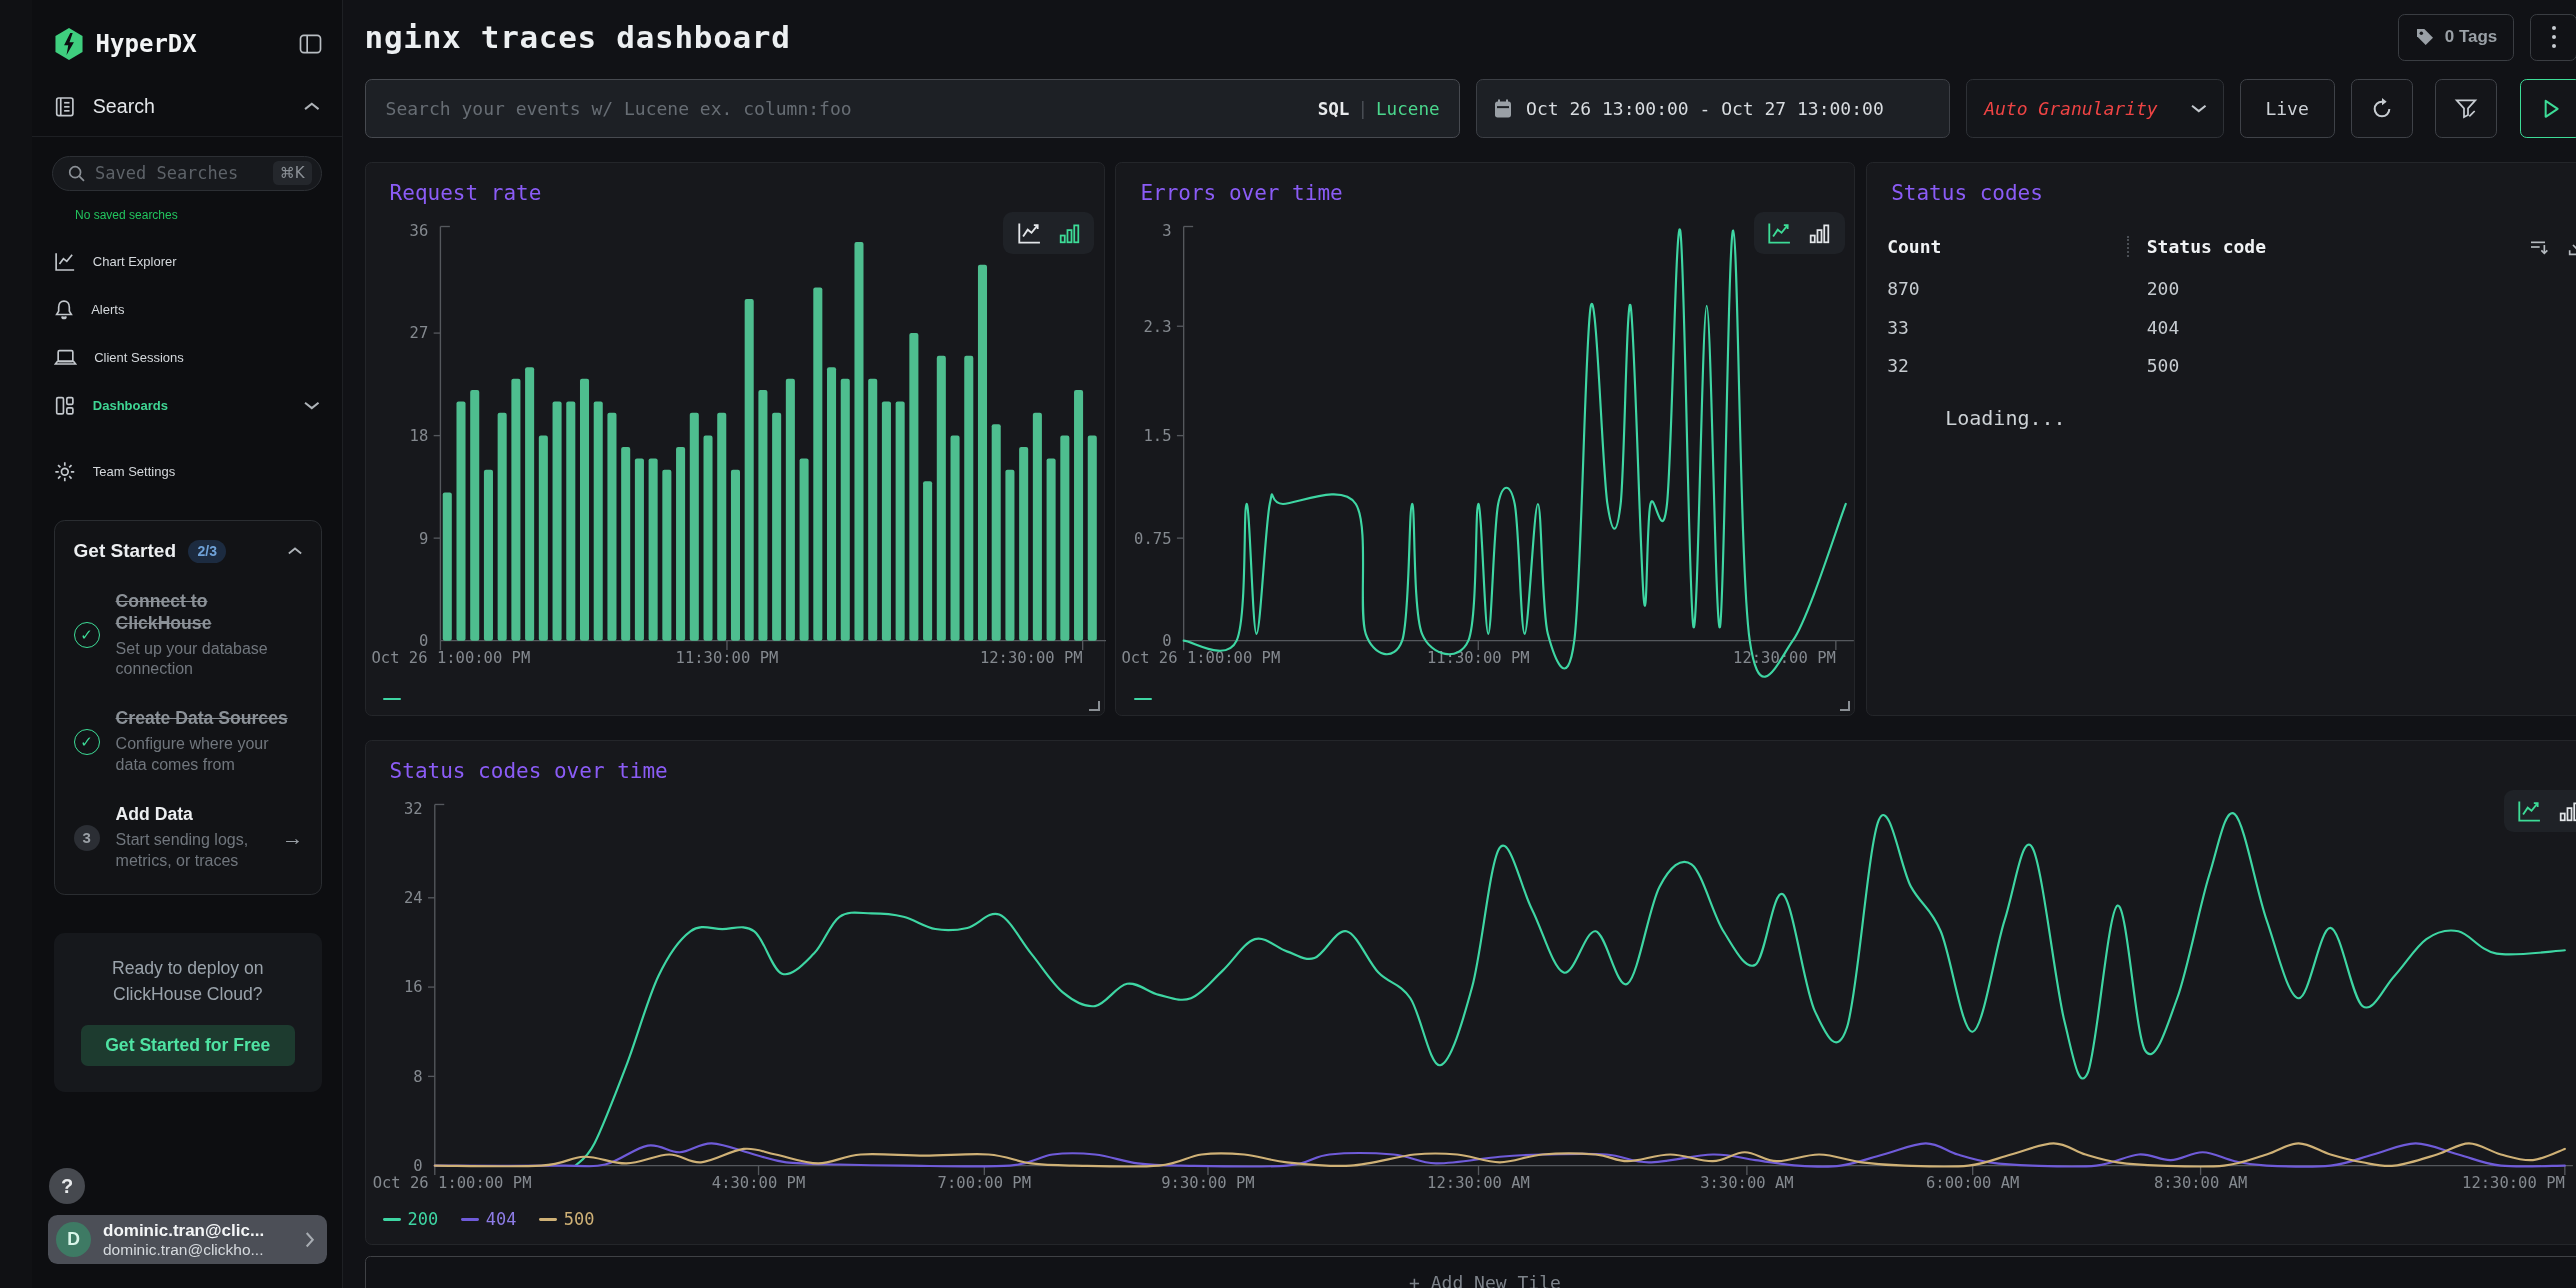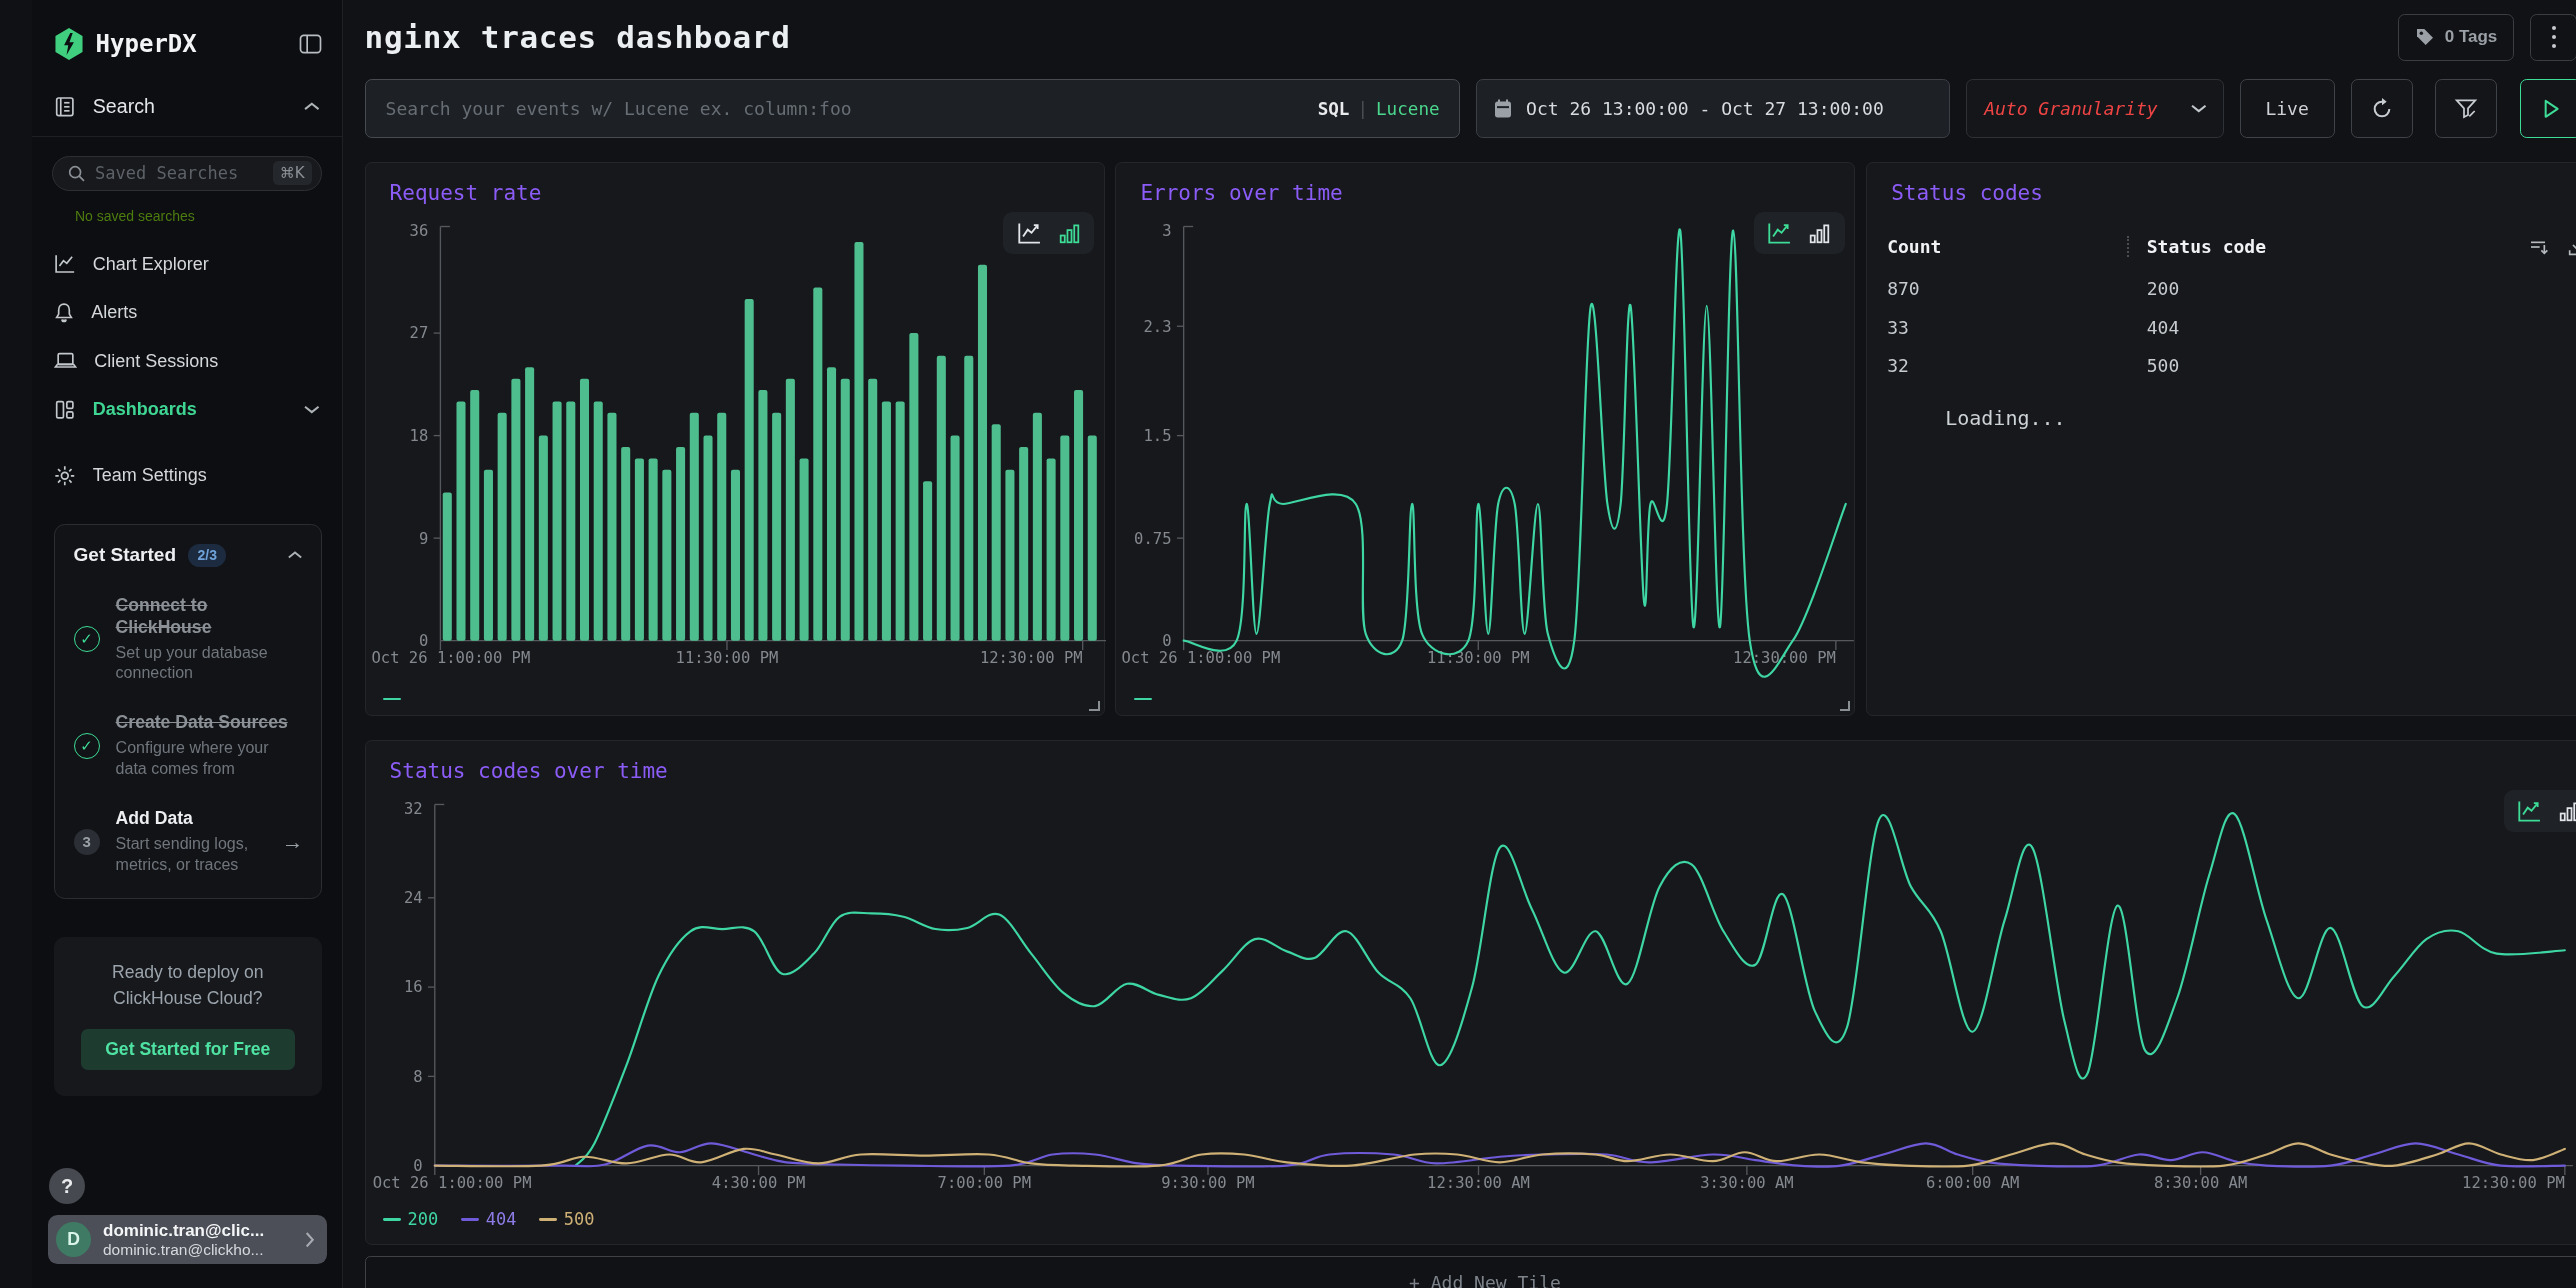--- a/index.html
+++ b/index.html
@@ -15,23 +15,23 @@
     color:#f2f4f5; margin-left:12px; flex:1; }
   .icon-btn-plain { background:none; border:none; cursor:pointer; display:flex; align-items:center; }
   .side-sec-head { display:flex; align-items:center; padding:15px 21.6px 17.6px 21.6px; }
   .side-sec-head .lbl { font-size:19.6px; color:#e3e6e9; margin-left:17.6px; flex:1; }
   .side-divider { border-bottom:1.4px solid #1d1f23; }
   .saved-pill { margin:19px 20px 0 20px; height:35px; background:#17191d; border:1.4px solid #2c2f34;
     border-radius:17.6px; display:flex; align-items:center; padding:0 9.5px 0 13.5px; cursor:pointer; }
   .saved-pill .ph { font-family:"DejaVu Sans Mono", monospace; font-size:17px; color:#5d6268; margin-left:9.5px; flex:1; }
   .kbd { background:#24272c; border-radius:5.4px; color:#8b9096; font-size:15px; padding:2.7px 6.8px;
     font-family:"DejaVu Sans", sans-serif; }
-  .no-saved { font-size:14px; color:#4d7c0f; padding:17.6px 0 6.8px 43px; }
+  .no-saved { font-size:12px; color:#22c55e; padding:17.6px 0 6.8px 43px; }
   .nav-item { display:flex; align-items:center; padding:13.5px 21.6px; cursor:pointer; }
-  .nav-item .lbl { font-size:18px; color:#d4d8dc; margin-left:17.6px; flex:1; }
+  .nav-item .lbl { font-size:13px; color:#d4d8dc; margin-left:17.6px; flex:1; }
   .nav-item.active .lbl { color:#3fd694; font-weight:bold; }
   .nav-item.first { margin-top:9.5px; }
   .nav-gap { height:17.6px; }
 
   .gs-card { margin:24px 20px 0 21.6px; border:1.4px solid #2a2d31; border-radius:10.8px;
     background:#121316; padding:19px 17.6px 23px 19px; }
   .gs-head { display:flex; align-items:center; }
   .gs-title { font-size:19px; font-weight:bold; color:#eceef0; }
   .gs-badge { margin-left:12px; background:#1c2b40; color:#6fa2d8; font-size:14px; font-weight:bold;
     border-radius:12px; padding:3.4px 9.5px; }

